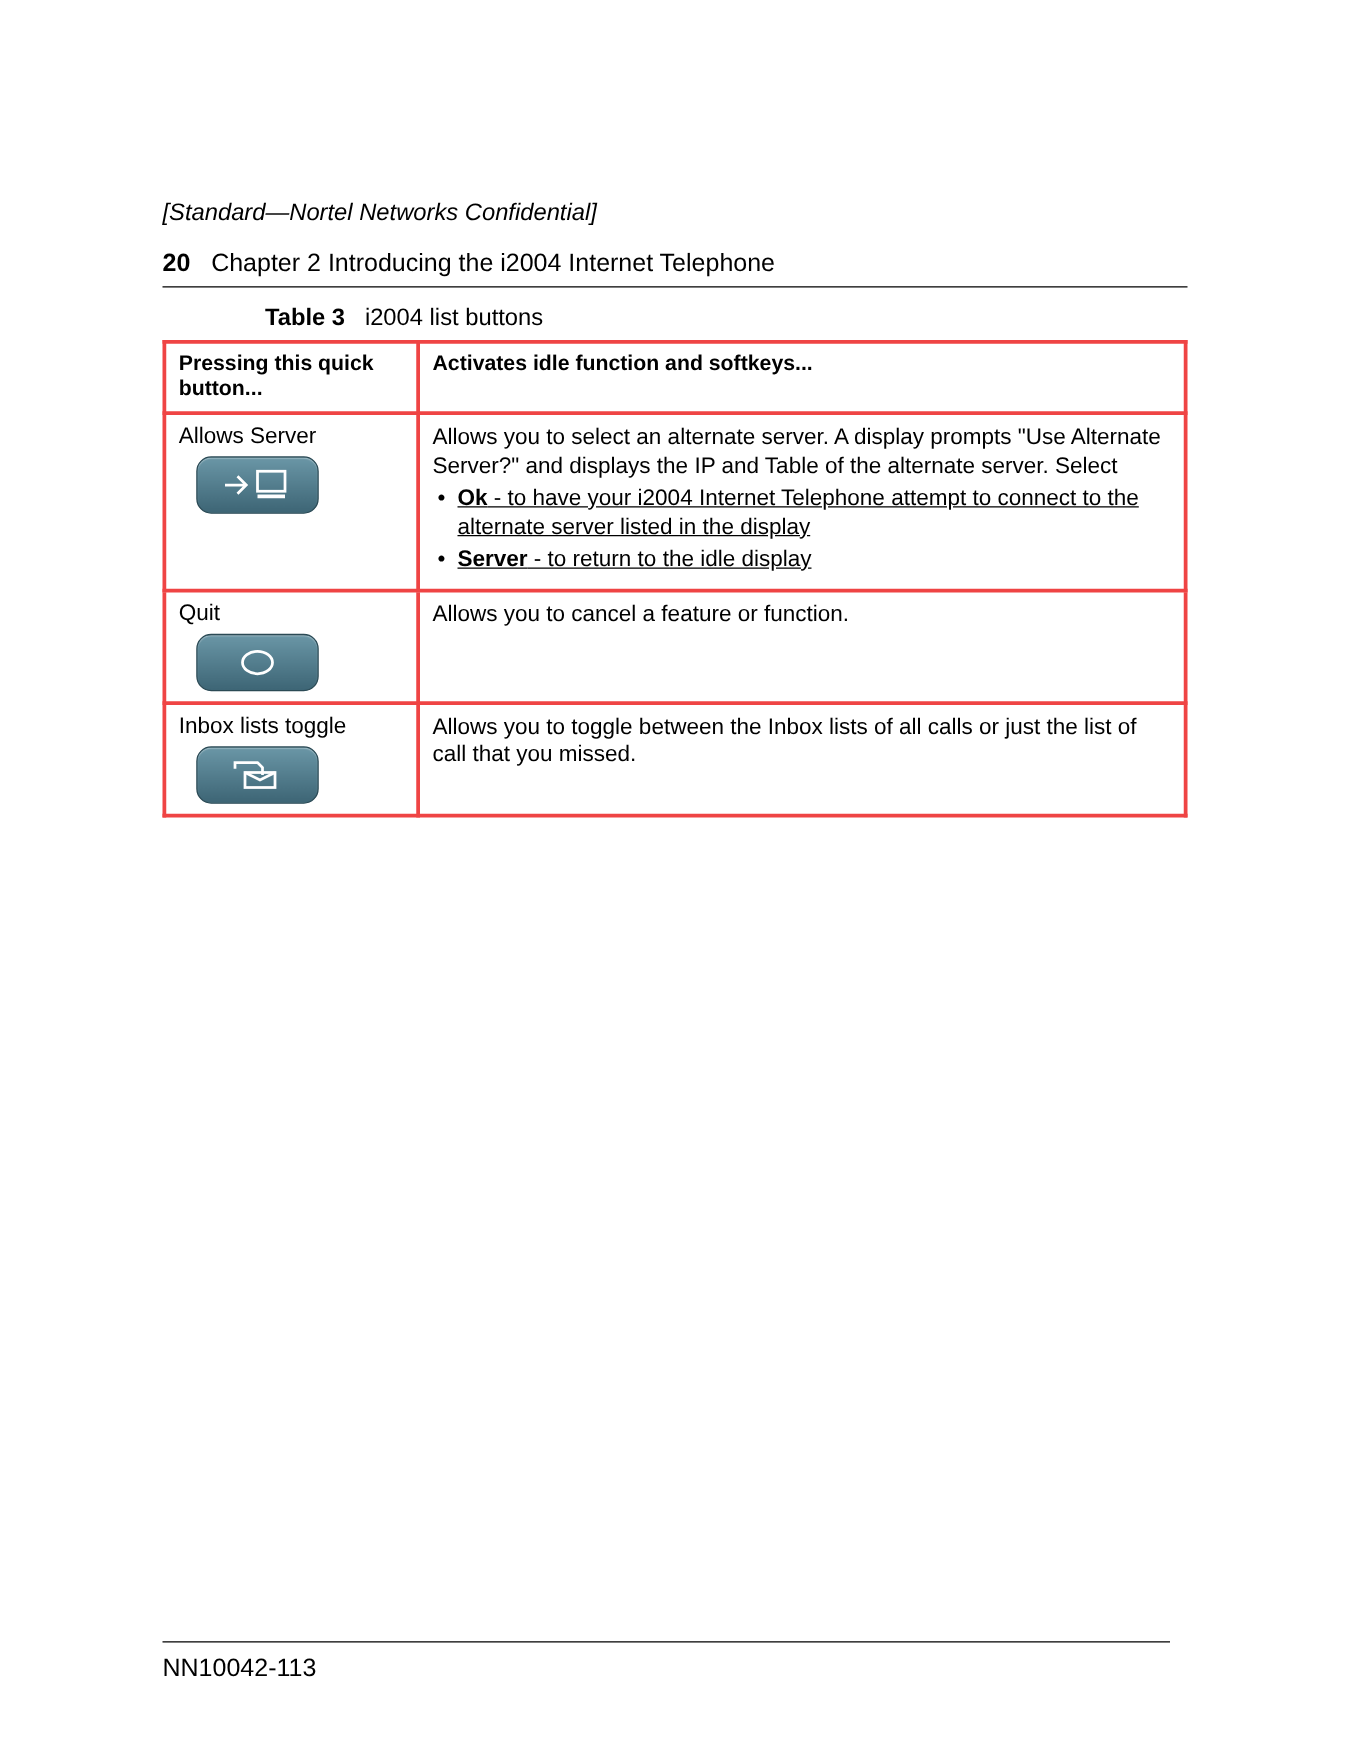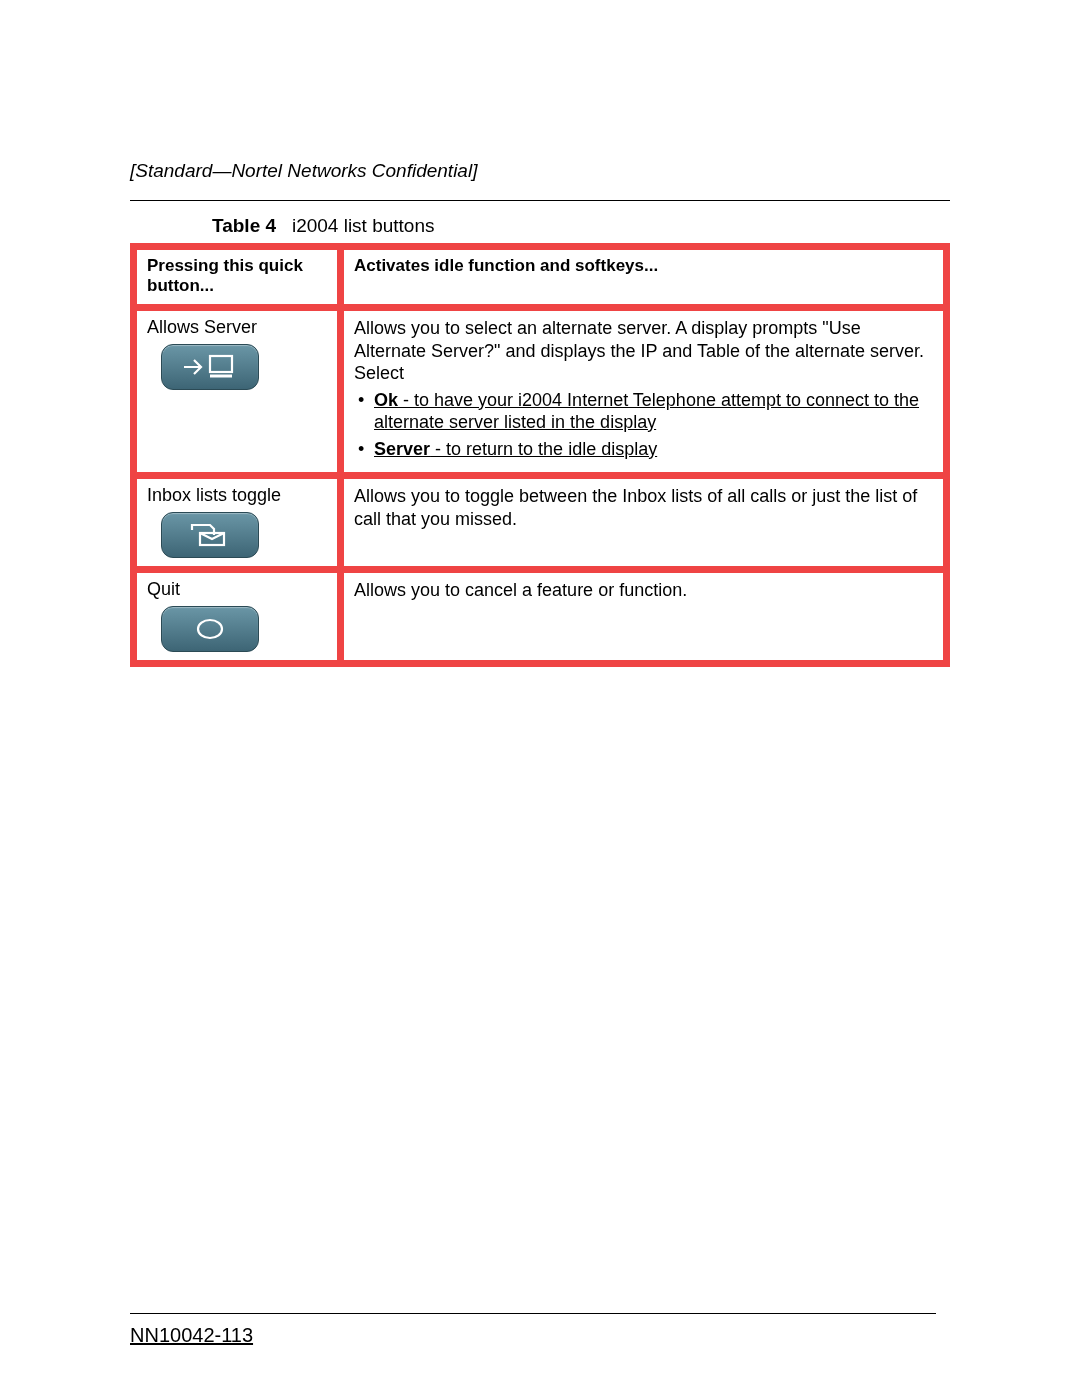--- a/index.html
+++ b/index.html
@@ -39,21 +39,21 @@
     margin: 0 0 6px 82px;
   }
   .table-caption .tbl-label { font-weight: bold; }
   table.main {
     border-collapse: collapse;
     width: 100%;
     margin-left: 0;
     font-size: 18px;
   }
   table.main th, table.main td {
-    border: 7px solid #ef4444;
+    border: 3px solid #ef4444;
     padding: 6px 10px 8px 10px;
     vertical-align: top;
     text-align: left;
   }
   table.main th {
     font-weight: bold;
     font-size: 17px;
   }
   table.main td.col1 {
     width: 180px;
@@ -90,37 +90,39 @@
     content: "•";
     position: absolute;
     left: -16px;
     top: 0;
   }
   .footer-area {
     position: absolute;
     left: 130px;
     right: 144px;
     bottom: 90px;
-    text-decoration: underline;
   }
   .footer-hr { border-top:1px solid #000; margin-bottom: 10px; }
   .docnum { font-size: 20px; }
   .desc-line { line-height:1.25; }
 </style>
 </head>
 <body>
 
 <div class="page">
 
   <div class="confidential">[Standard—Nortel Networks Confidential]</div>
 
+  <div class="header-line">
+    <span class="pgnum">20</span>&nbsp;&nbsp;&nbsp;<span>Chapter 2  Introducing the i2004 Internet Telephone</span>
+  </div>
   <div class="hr"></div>
 
   <div class="table-caption">
-    <span class="tbl-label">Table 4</span>&nbsp;&nbsp;&nbsp;<span>i2004 list buttons</span>
+    <span class="tbl-label">Table 3</span>&nbsp;&nbsp;&nbsp;<span>i2004 list buttons</span>
   </div>
 
   <table class="main">
     <thead>
       <tr>
         <th>Pressing this quick button...</th>
         <th>Activates idle function and softkeys...</th>
       </tr>
     </thead>
     <tbody>
@@ -144,54 +146,54 @@
           <div class="desc-line">Allows you to select an alternate server. A display prompts "Use Alternate Server?" and displays the IP and Table of the alternate server. Select</div>
           <ul class="bullets">
             <li><b>Ok</b><span> - to have your i2004 Internet Telephone attempt to connect to the alternate server listed in the display</span></li>
             <li><b>Server</b><span> - to return to the idle display</span></li>
           </ul>
         </td>
       </tr>
 
       <tr>
         <td class="col1">
+          <div>Quit</div>
+          <div class="btn-wrap">
+            <div class="phone-btn">
+              <svg width="60" height="28" viewBox="0 0 60 28">
+                <ellipse cx="30" cy="14" rx="12" ry="9" stroke="#fff" stroke-width="2.2" fill="none"></ellipse>
+              </svg>
+            </div>
+          </div>
+        </td>
+        <td>
+          <div class="desc-line">Allows you to cancel a feature or function.</div>
+        </td>
+      </tr>
+
+      <tr>
+        <td class="col1">
           <div>Inbox lists toggle</div>
           <div class="btn-wrap">
             <div class="phone-btn">
               <svg width="60" height="28" viewBox="0 0 60 28">
                 <g stroke="#fff" stroke-width="2.2" fill="none">
                   <path d="M12 9 L12 4 L30 4 L34 8 L34 14"></path>
                   <rect x="20" y="12" width="24" height="12"></rect>
                   <path d="M20 12 L32 18 L44 12"></path>
                 </g>
               </svg>
             </div>
           </div>
         </td>
         <td>
           <div class="desc-line">Allows you to toggle between the Inbox lists of all calls or just the list of call that you missed.</div>
         </td>
       </tr>
 
-      <tr>
-        <td class="col1">
-          <div>Quit</div>
-          <div class="btn-wrap">
-            <div class="phone-btn">
-              <svg width="60" height="28" viewBox="0 0 60 28">
-                <ellipse cx="30" cy="14" rx="12" ry="9" stroke="#fff" stroke-width="2.2" fill="none"></ellipse>
-              </svg>
-            </div>
-          </div>
-        </td>
-        <td>
-          <div class="desc-line">Allows you to cancel a feature or function.</div>
-        </td>
-      </tr>
-
     </tbody>
   </table>
 
   <div class="footer-area">
     <div class="footer-hr"></div>
     <div class="docnum">NN10042-113</div>
   </div>
 
 </div>
 

